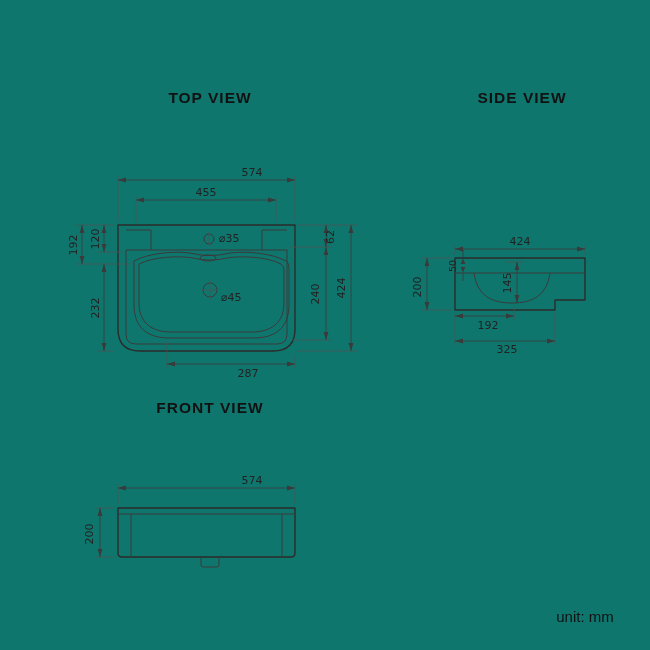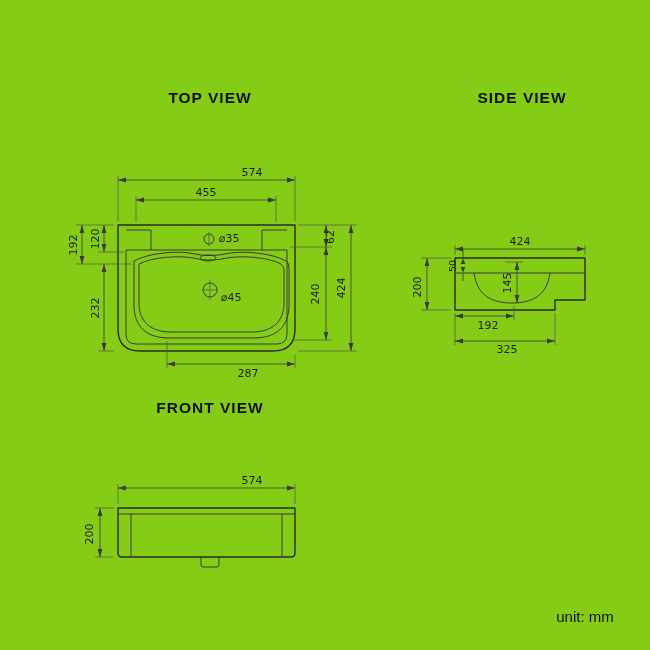--- a/index.html
+++ b/index.html
@@ -1,16 +1,16 @@
 <!DOCTYPE html>
 <html><head>
 <meta charset="utf-8">
 <style>
   html,body{margin:0;padding:0;background:#ffffff;}
-  .stage{position:relative;width:650px;height:650px;background:#84cc16;overflow:hidden;
+  .stage{position:relative;width:650px;height:650px;background:#0f766e;overflow:hidden;
          font-family:"Liberation Sans",sans-serif;}
   .stage svg{position:absolute;left:0;top:0;}
   .title{font-family:"Liberation Sans",sans-serif;font-size:15.5px;font-weight:bold;
          letter-spacing:1px;fill:#111;}
   .note{font-family:"Liberation Sans",sans-serif;font-size:15px;fill:#111;}
   .dimtxt{font-family:"DejaVu Sans","Liberation Sans",sans-serif;font-size:11px;fill:#222;}
   .dimtxt-sm{font-family:"DejaVu Sans","Liberation Sans",sans-serif;font-size:9.5px;fill:#222;}
   .outline{stroke:#2b2b2b;stroke-width:1.4;fill:none;stroke-linejoin:round;}
   .detail{stroke:#3a3a3a;stroke-width:1;fill:none;}
   .ext{stroke:#555;stroke-width:0.7;fill:none;}

